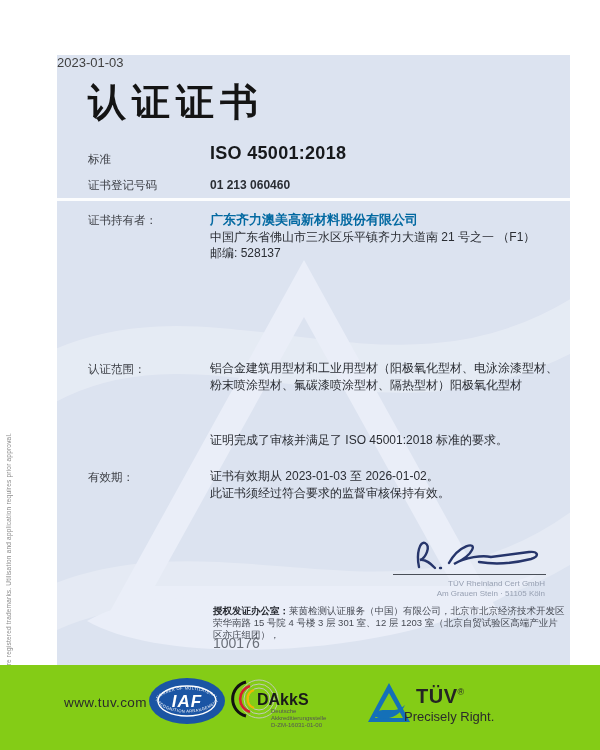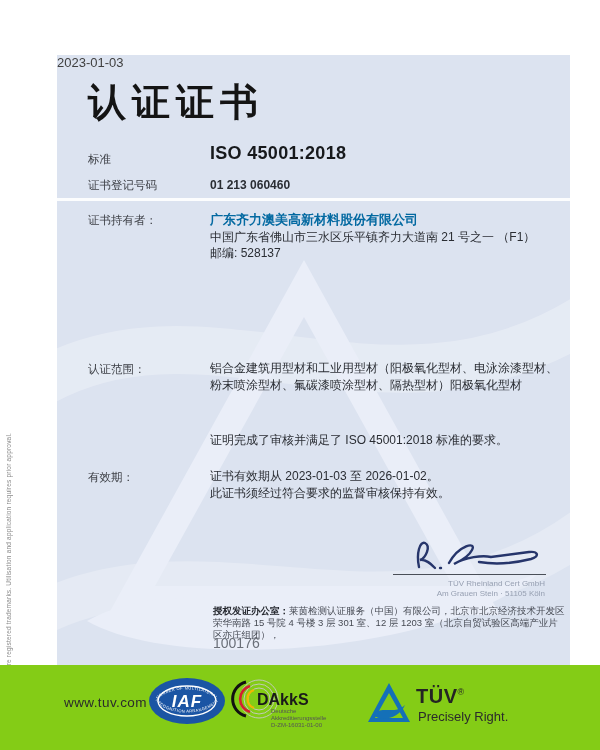--- a/index.html
+++ b/index.html
@@ -47,21 +47,21 @@
   .office-code { position:absolute; left:156px; top:580px; font-size:14px; color:#6a6f78; }
 
   .footer { position:absolute; left:0; top:665px; width:600px; height:85px; background:#84cc16; }
   .website { position:absolute; left:64px; top:30px; font-size:13.5px; color:#2b2b2b; letter-spacing:.4px; }
   .iaf-svg { position:absolute; left:147px; top:12px; width:80px; height:48px; }
   .dakks-svg { position:absolute; left:229px; top:14px; width:130px; height:52px; }
   .tuv-triangle-svg { position:absolute; left:367px; top:17px; width:44px; height:42px; }
   .tuv-wordmark { position:absolute; left:416px; top:20px; font-size:20px; color:#242424; white-space:nowrap; }
   .tuv-wordmark .b { font-weight:700; letter-spacing:.5px; }
   .tuv-wordmark .reg { font-size:9px; vertical-align:8px; }
-  .tuv-tagline { position:absolute; left:418px; top:44px; font-size:13px; color:#2b2b2b; }
+  .tuv-tagline { position:absolute; left:404px; top:44px; font-size:13px; color:#2b2b2b; }
 </style>
 </head>
 <body>
 
 <div class="page">
 
   <div class="vertical-note">® TÜV, TUEV and TUV are registered trademarks. Utilisation and application requires prior approval.</div>
 
   <div class="panel">
 

